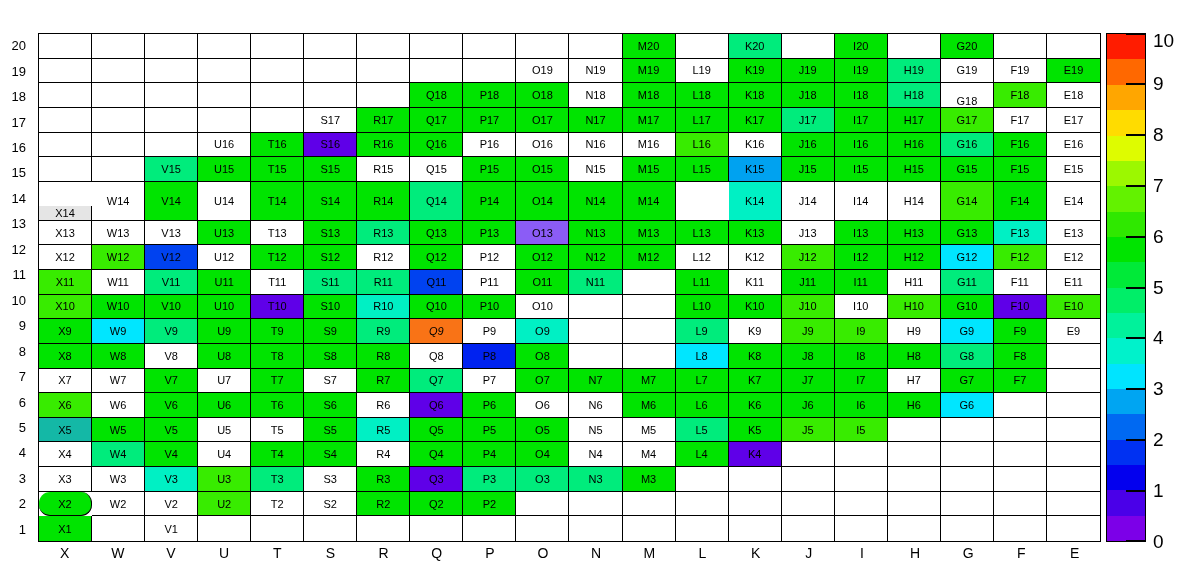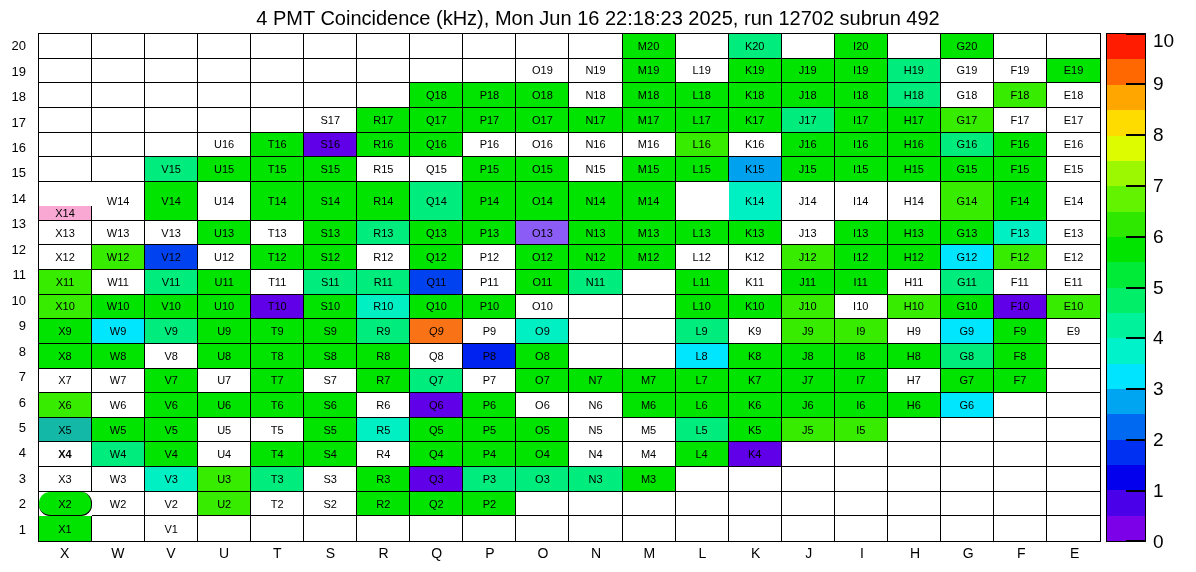--- a/index.html
+++ b/index.html
@@ -41,21 +41,20 @@
     display:flex;flex-direction:column-reverse;
   }
   .cband{flex:1;}
   .cbtick{position:absolute;height:2px;background:#000;width:20px;left:1126px;}
   .cbticklab{position:absolute;left:1153px;font-size:19px;line-height:20px;}
 </style>
 </head>
 <body>
 
 <div id="screen">
-  <div class="chart-title">4 PMT Coincidence (kHz), Mon Jun 16 22:18:23 2025, run 12702 subrun 492</div>
   <div id="ylabels">
       <div class="ylab">20</div>
       <div class="ylab">19</div>
       <div class="ylab">18</div>
       <div class="ylab">17</div>
       <div class="ylab">16</div>
       <div class="ylab">15</div>
       <div class="ylab">14</div>
       <div class="ylab">13</div>
       <div class="ylab">12</div>
@@ -172,21 +171,21 @@
       </div>
       <div class="cell" style="background: rgb(0, 228, 0);">
         <span>J18</span>
       </div>
       <div class="cell" style="background: rgb(0, 228, 0);">
         <span>I18</span>
       </div>
       <div class="cell" style="background: rgb(0, 236, 124);">
         <span>H18</span>
       </div>
-      <div class="cell" style="background: rgb(255, 255, 255);">
+      <div class="cell" style="background: rgb(255, 255, 255); align-items: flex-end;">
         <span>G18</span>
       </div>
       <div class="cell" style="background: rgb(56, 236, 0);">
         <span>F18</span>
       </div>
       <div class="cell" style="background: rgb(255, 255, 255);">
         <span>E18</span>
       </div>
       <div class="cell"></div>
       <div class="cell"></div>
@@ -341,21 +340,21 @@
       </div>
       <div class="cell" style="background: rgb(0, 228, 0);">
         <span>G15</span>
       </div>
       <div class="cell" style="background: rgb(0, 228, 0);">
         <span>F15</span>
       </div>
       <div class="cell" style="background: rgb(255, 255, 255);">
         <span>E15</span>
       </div>
-      <div class="cell" style="background: #f9a8d4; margin-top: 24px;">
+      <div class="cell" style="background: #e5e5e5; margin-top: 24px;">
         <span>X14</span>
       </div>
       <div class="cell" style="background: rgb(255, 255, 255);">
         <span>W14</span>
       </div>
       <div class="cell" style="background: rgb(0, 228, 0);">
         <span>V14</span>
       </div>
       <div class="cell" style="background: rgb(255, 255, 255);">
         <span>U14</span>
@@ -911,21 +910,21 @@
       <div class="cell" style="background: rgb(56, 236, 0);">
         <span>J5</span>
       </div>
       <div class="cell" style="background: rgb(56, 236, 0);">
         <span>I5</span>
       </div>
       <div class="cell"></div>
       <div class="cell"></div>
       <div class="cell"></div>
       <div class="cell"></div>
-      <div class="cell" style="background: rgb(255, 255, 255); font-weight: bold;">
+      <div class="cell" style="background: rgb(255, 255, 255);">
         <span>X4</span>
       </div>
       <div class="cell" style="background: rgb(0, 236, 124);">
         <span>W4</span>
       </div>
       <div class="cell" style="background: rgb(0, 228, 0);">
         <span>V4</span>
       </div>
       <div class="cell" style="background: rgb(255, 255, 255);">
         <span>U4</span>

